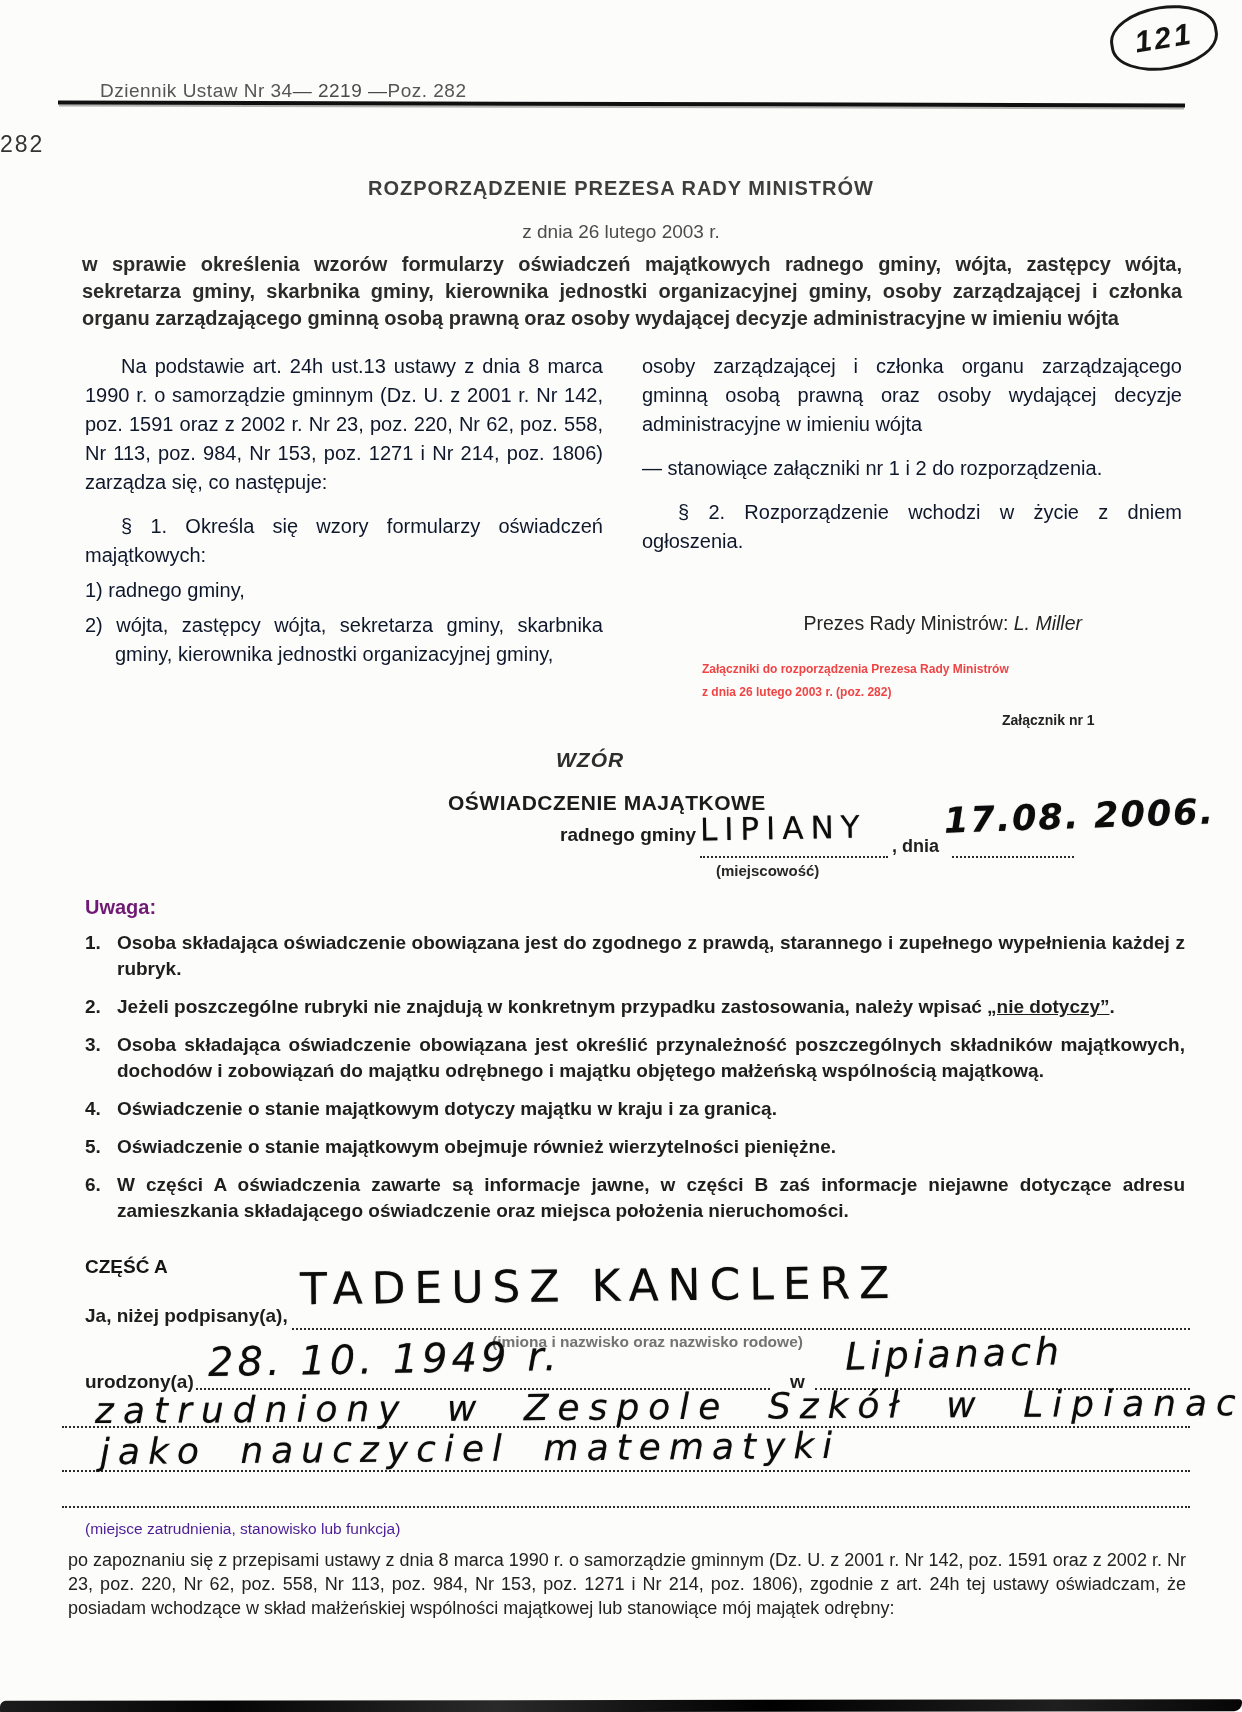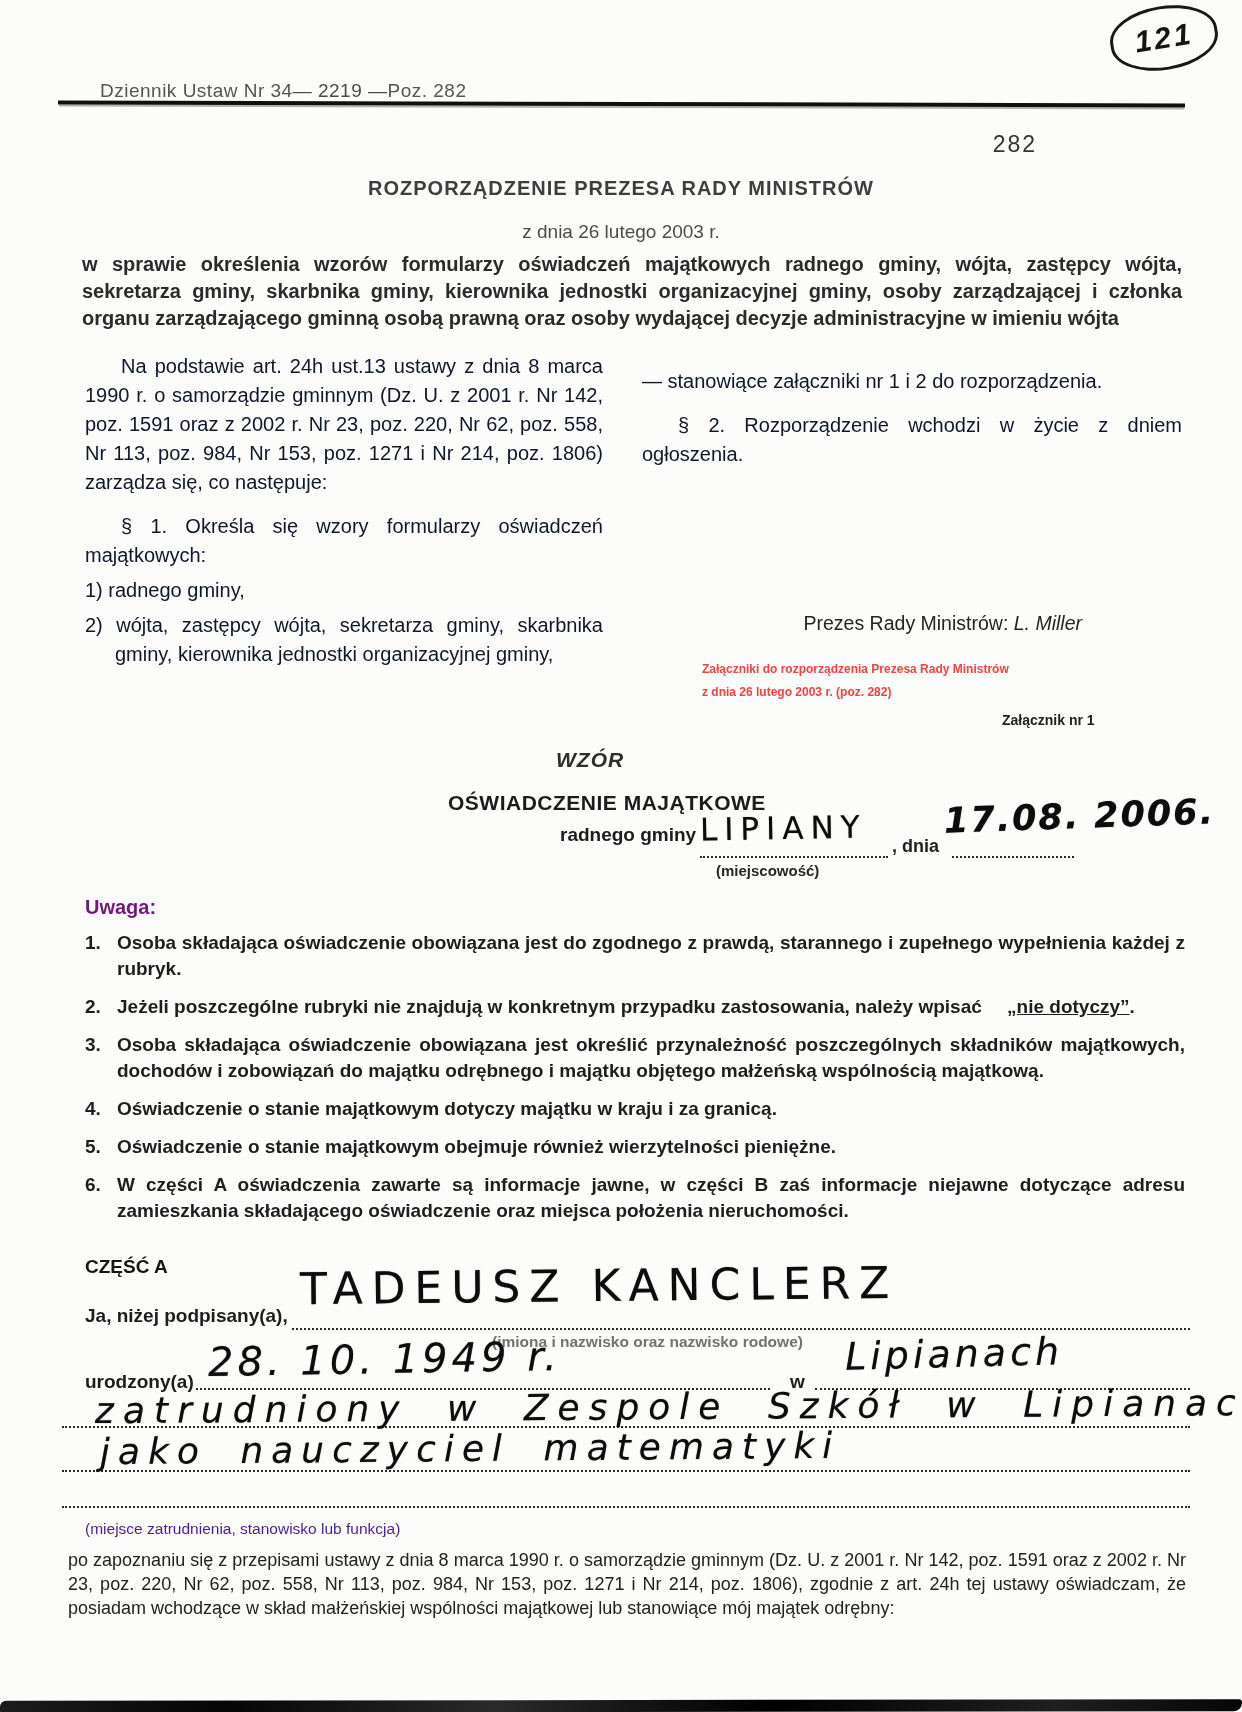--- a/index.html
+++ b/index.html
@@ -30,21 +30,21 @@
     font-size: 19px; color: #555; letter-spacing: 0.5px;
   }
   .journal-header .mid { color: #4a4a4a; }
   .header-rule {
     left: 58px; top: 102px; width: 1127px; height: 4px;
     background: #101010; transform: rotate(0.15deg);
     box-shadow: 0 3px 0 -1px rgba(40,40,40,.35);
   }
 
   
-  .act-number { left: 0; top: 131px; width: 1037px; text-align: right;
+  .act-number { left: 0; top: 131px; width: 1037px; text-align: left;
     font-size: 23px; color: #333; letter-spacing: 2px; }
   .act-title { left: 0; top: 177px; width: 1242px; text-align: center;
     font-size: 20px; font-weight: 700; color: #3e3e3e; letter-spacing: 1px; }
   .act-date { left: 0; top: 221px; width: 1242px; text-align: center;
     font-size: 19px; color: #4c4c4c; }
   .act-subject { left: 82px; top: 251px; width: 1100px;
     font-size: 20px; line-height: 27px; font-weight: 700;
     color: #2b2b2b; text-align: justify; }
 
   
@@ -96,21 +96,21 @@
   .hw-emp2 { left: 100px; top: 1428px; font-size: 36px; letter-spacing: 8px;
     word-spacing: 14px; font-style: italic; font-weight: 500; transform: rotate(-0.5deg); }
 
   
   .uwaga-heading { left: 85px; top: 896px; font-size: 20px; font-weight: 700; color: #701a75; }
   .notes { left: 85px; top: 930px; width: 1100px; }
   .note { position: relative; padding-left: 32px; margin-bottom: 12px;
     font-size: 19px; line-height: 26px; font-weight: 700; color: #1e1e1e;
     text-align: justify; }
   .note .num { position: absolute; left: 0; top: 0; }
-  .note .emph { text-decoration: underline; margin-left: 20px; }
+  .note .emph { text-decoration: underline; }
 
   
   .part-a-heading { left: 85px; top: 1256px; font-size: 19px; font-weight: 700; color: #161616; }
   .declarant-prefix { left: 85px; top: 1305px; font-size: 19px; font-weight: 700; color: #1d1d1d; }
   .name-field { left: 292px; top: 1286px; width: 898px; height: 42px; }
   .name-caption { left: 492px; top: 1333px; font-size: 15.5px; font-weight: 700; color: #737373; }
   .born-prefix { left: 85px; top: 1371px; font-size: 19px; font-weight: 700; color: #1d1d1d; }
   .born-date-field { left: 196px; top: 1348px; width: 574px; height: 40px; }
   .born-in { left: 790px; top: 1371px; font-size: 19px; font-weight: 700; color: #1d1d1d; }
   .born-place-field { left: 815px; top: 1348px; width: 375px; height: 40px; }
@@ -148,20 +148,21 @@
   <div class="abs act-date">z dnia 26 lutego 2003 r.</div>
   <div class="abs act-subject">w sprawie określenia wzorów formularzy oświadczeń majątkowych radnego gminy, wójta, zastępcy wójta, sekretarza gminy, skarbnika gminy, kierownika jednostki organizacyjnej gminy, osoby zarządzającej i członka organu zarządzającego gminną osobą prawną oraz osoby wydającej decyzje administracyjne w imieniu wójta</div>
 
   <div class="abs col col-left">
     <p class="indent">Na podstawie art. 24h ust.13 ustawy z dnia 8 marca 1990 r. o samorządzie gminnym (Dz. U. z 2001 r. Nr 142, poz. 1591 oraz z 2002 r. Nr 23, poz. 220, Nr 62, poz. 558, Nr 113, poz. 984, Nr 153, poz. 1271 i Nr 214, poz. 1806) zarządza się, co następuje:</p>
     <p class="indent mt">§ 1. Określa się wzory formularzy oświadczeń majątkowych:</p>
     <p class="hang">1) radnego gminy,</p>
     <p class="hang">2) wójta, zastępcy wójta, sekretarza gminy, skarbnika gminy, kierownika jednostki organizacyjnej gminy,</p>
   </div>
   <div class="abs col col-right">
+    <p>osoby zarządzającej i członka organu zarządzającego gminną osobą prawną oraz osoby wydającej decyzje administracyjne w imieniu wójta</p>
     <p class="mt">— stanowiące załączniki nr 1 i 2 do rozporządzenia.</p>
     <p class="indent mt">§ 2. Rozporządzenie wchodzi w życie z dniem ogłoszenia.</p>
   </div>
 
   <div class="abs signature">
     <span>Prezes Rady Ministrów: </span><i>L. Miller</i>
   </div>
 
   <div class="abs attach-note">
     <div>Załączniki do rozporządzenia Prezesa Rady Ministrów</div>

